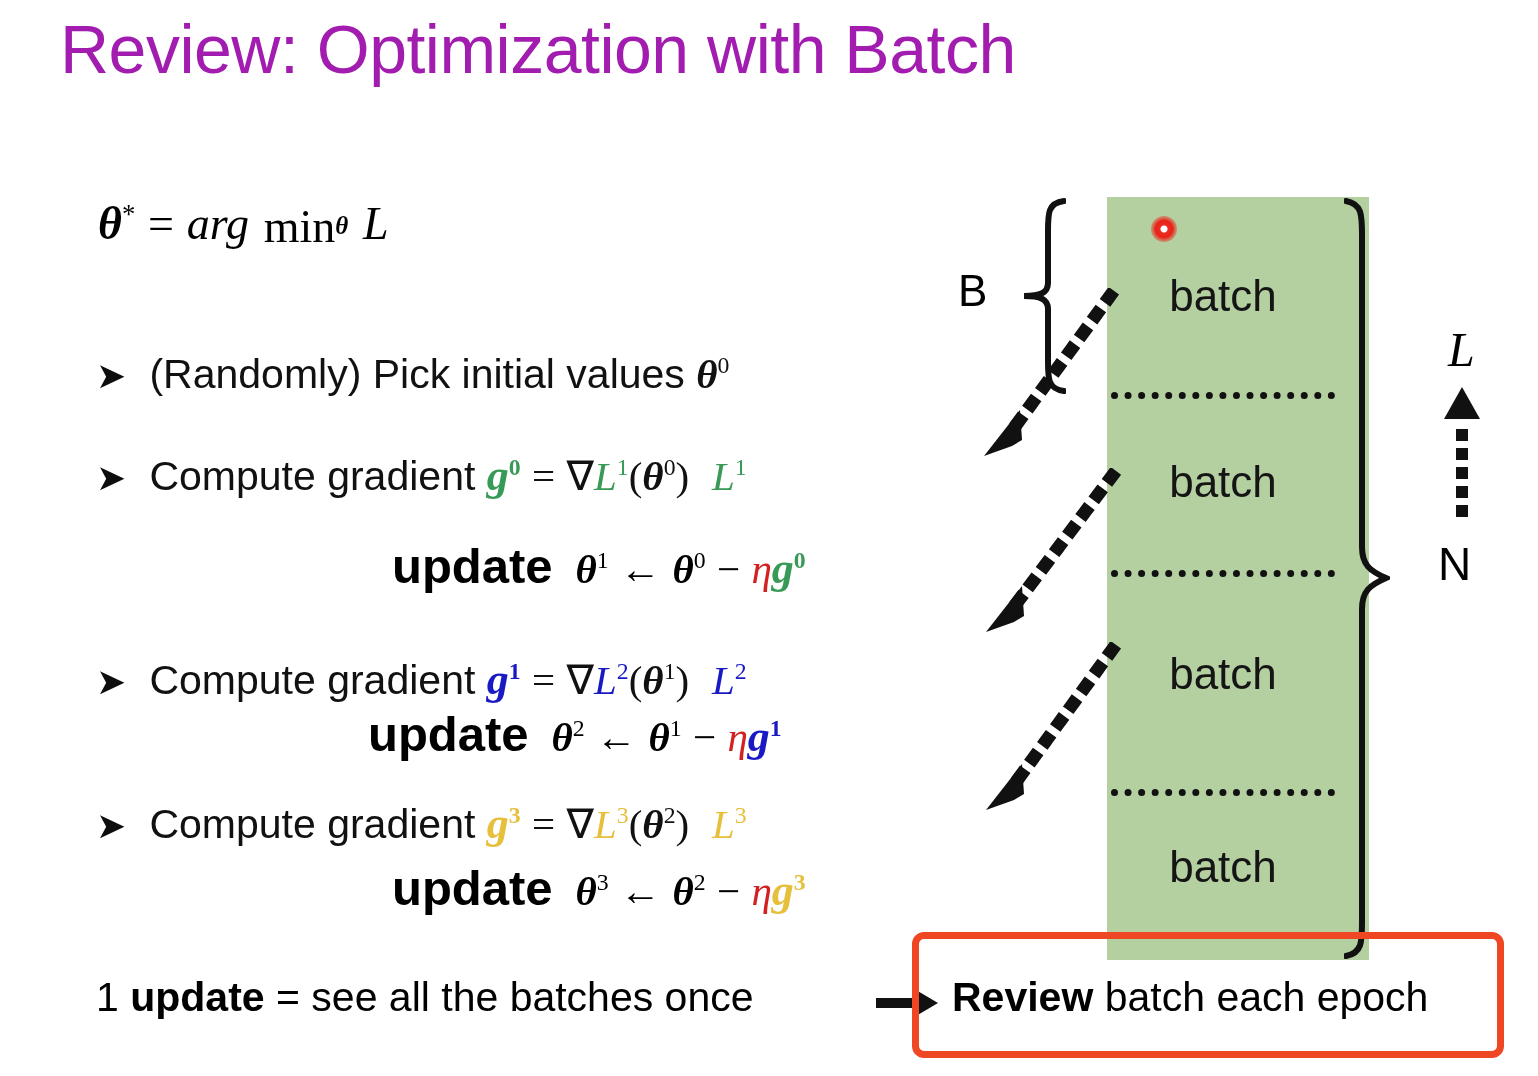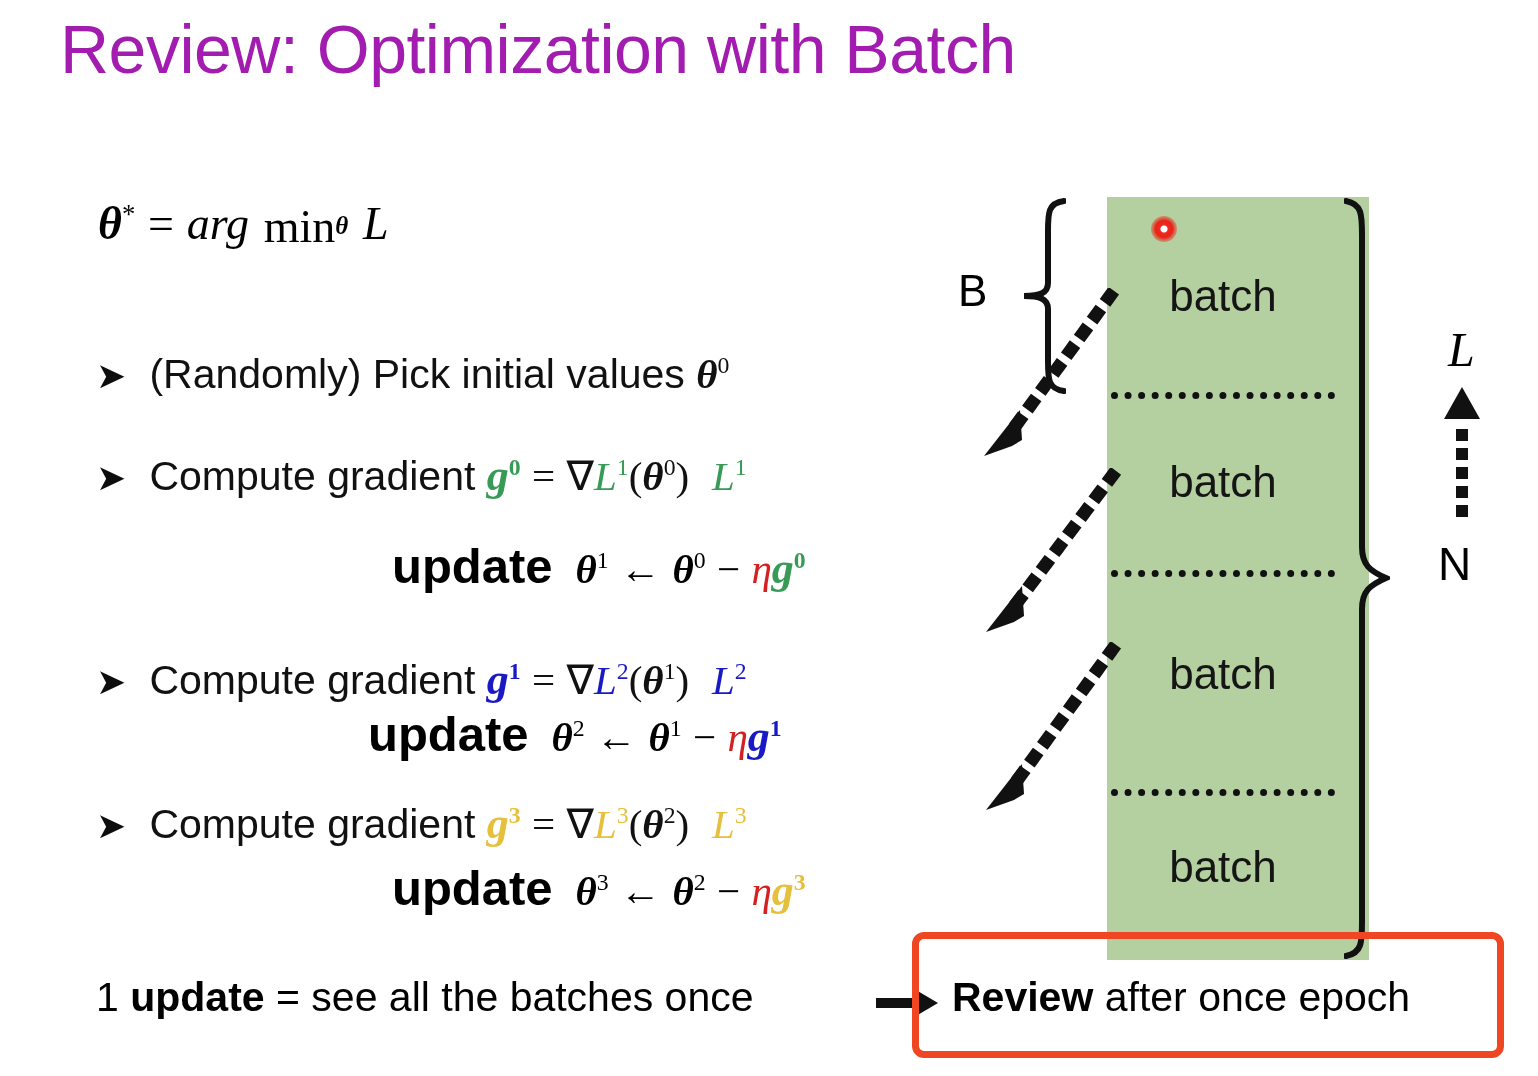--- a/index.html
+++ b/index.html
@@ -362,14 +362,14 @@
   <span>1 </span><b>update</b><span> = see all the batches once</span>
 </div>
 
 <svg class="epoch-arrow" viewBox="0 0 62 26">
   <rect x="0" y="8" width="44" height="10" fill="#111"></rect>
   <polygon points="40,0 62,13 40,26" fill="#111"></polygon>
 </svg>
 
 <div class="shuffle-box"></div>
 <div class="shuffle-text">
-  <b>Review</b><span> after once epoch</span>
+  <b>Review</b><span> batch each epoch</span>
 </div>
 
 </body></html>

